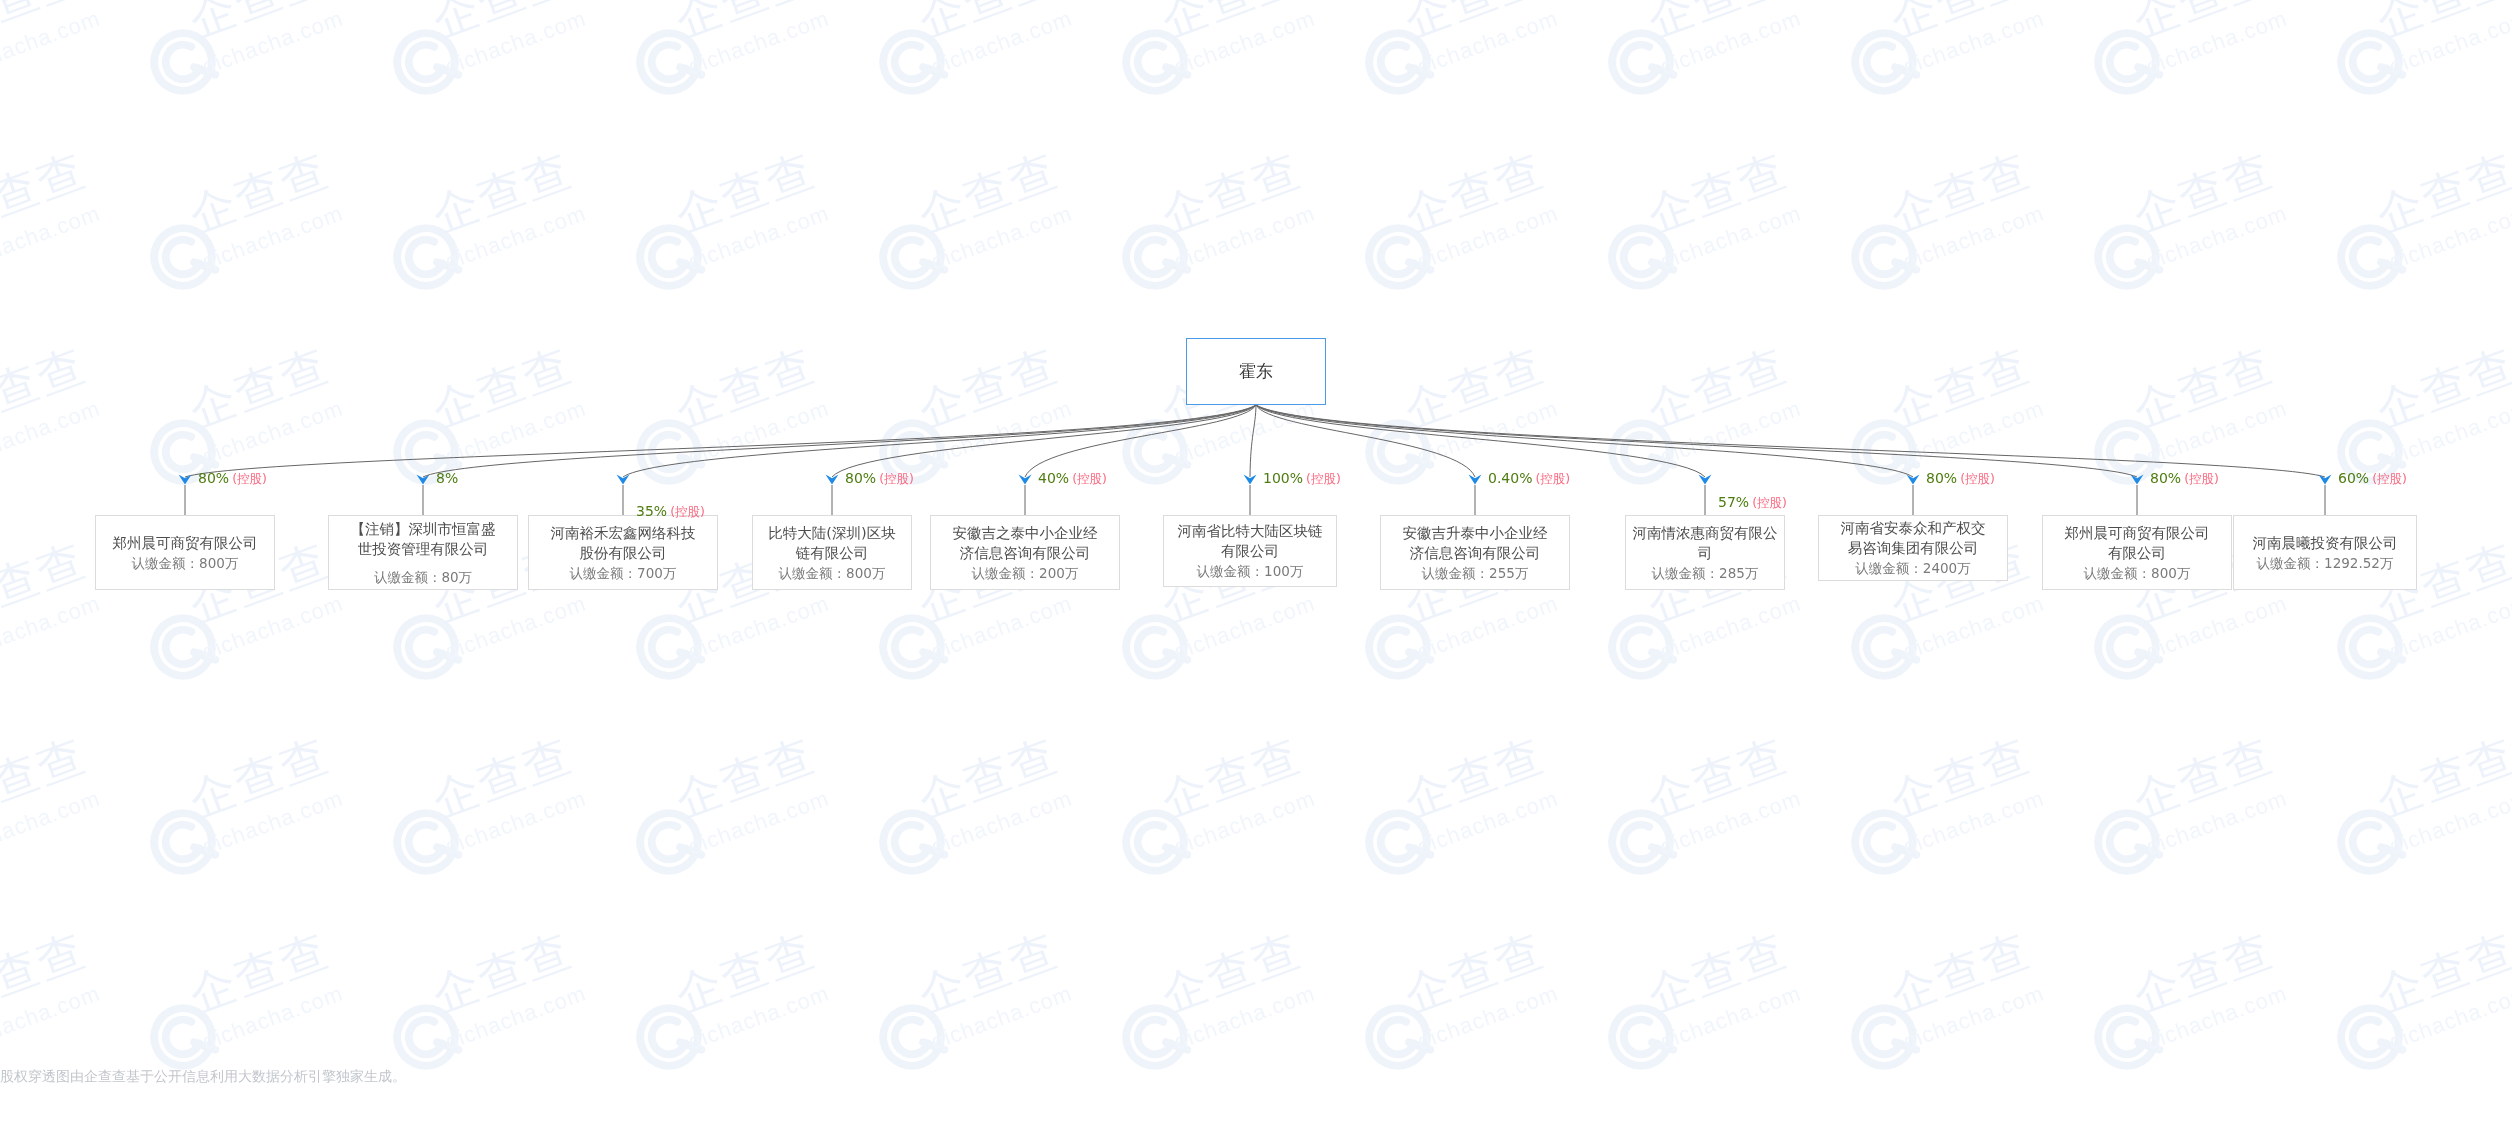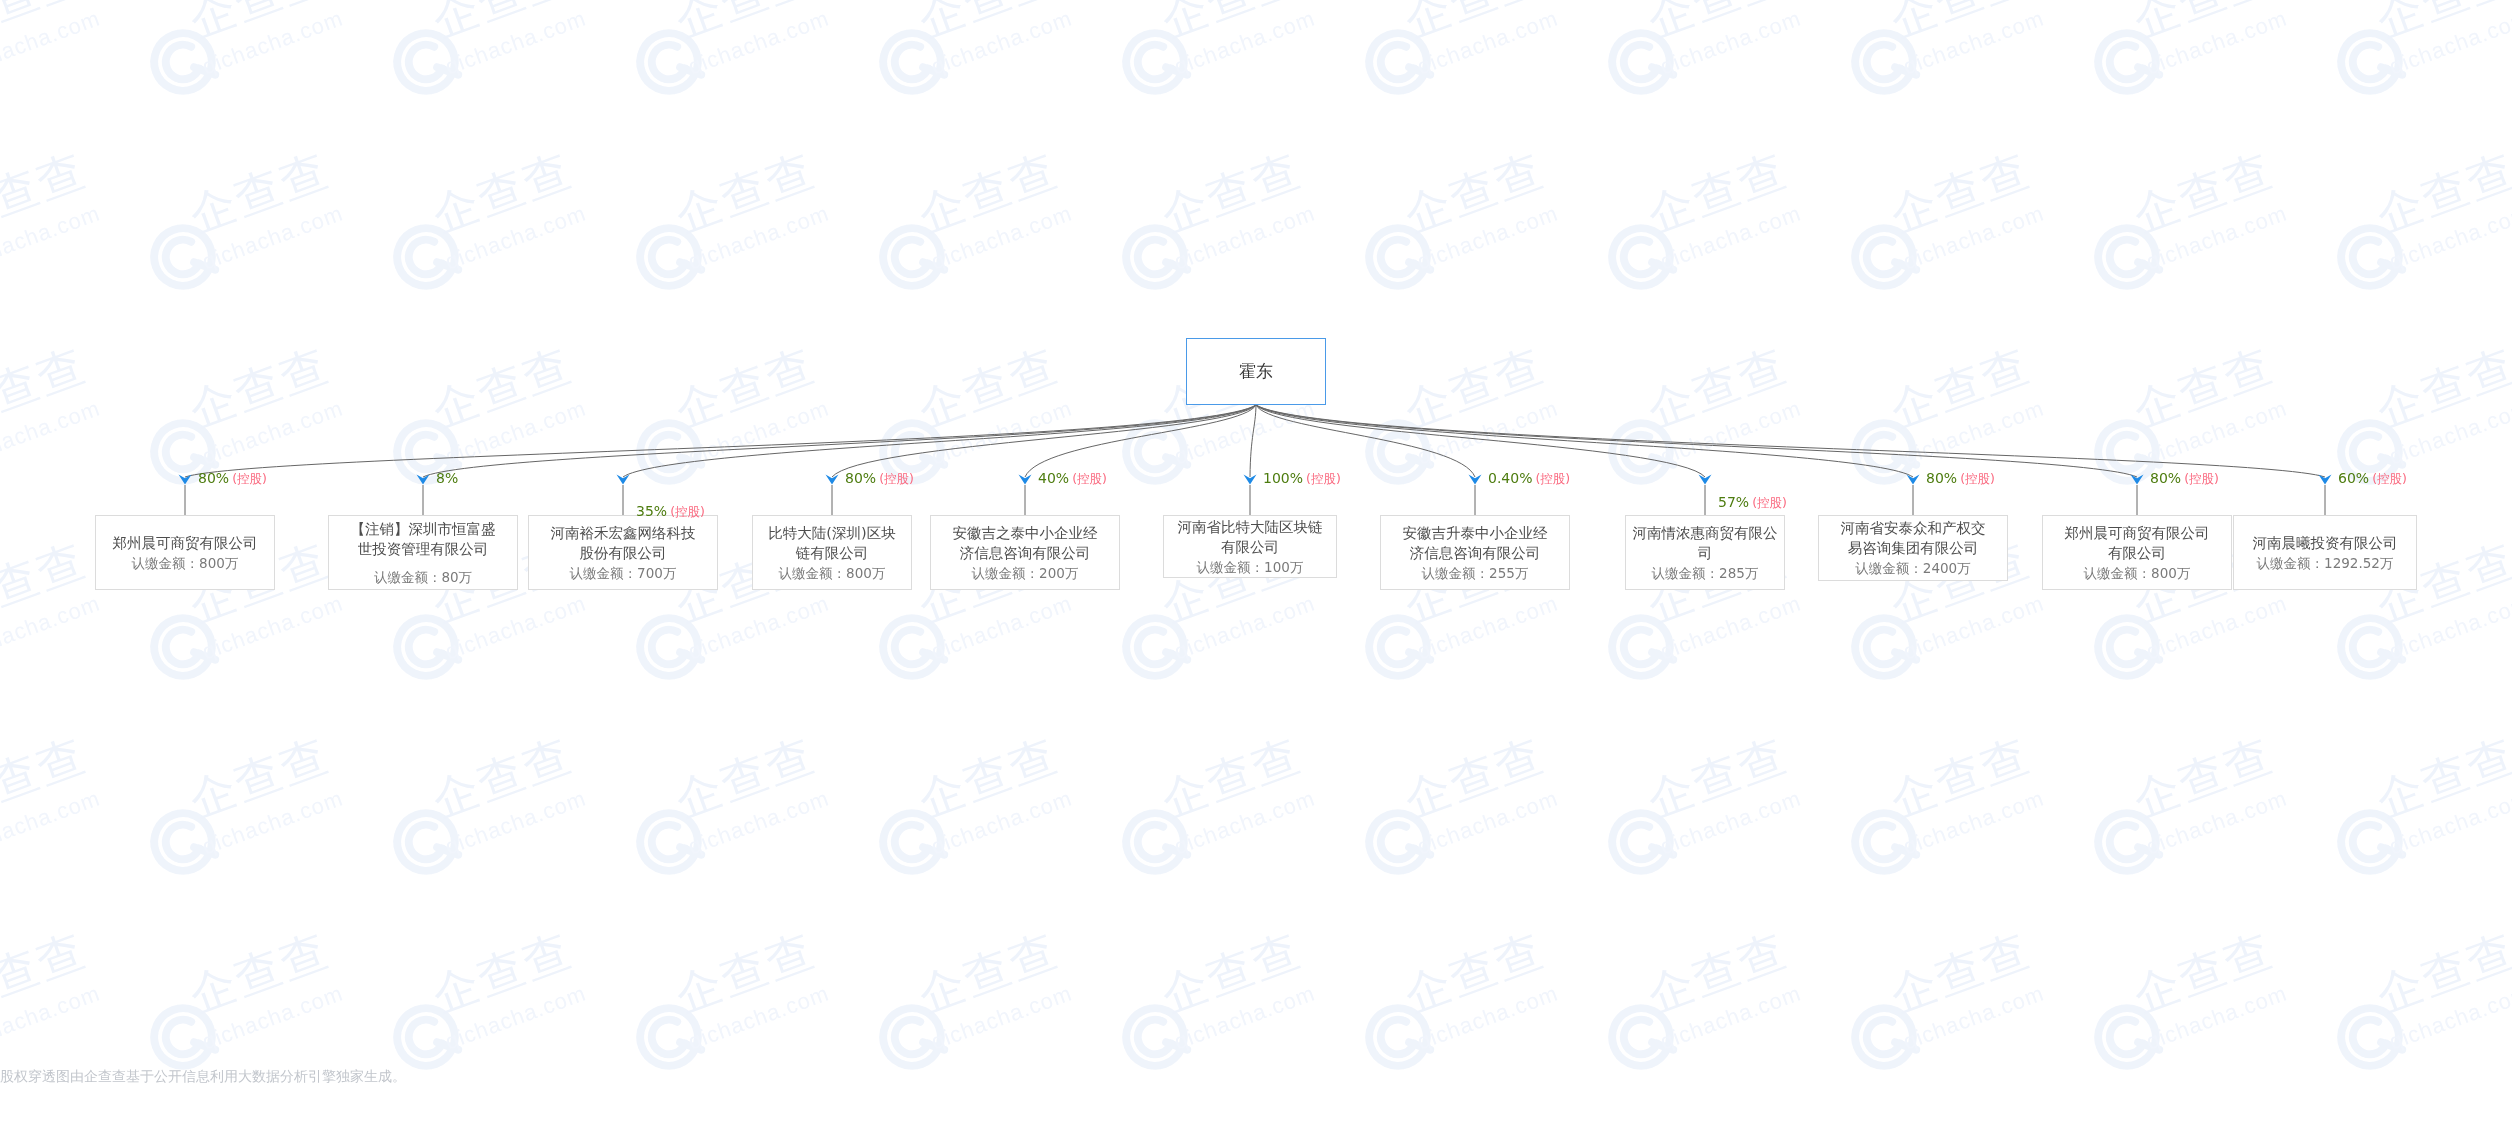--- a/index.html
+++ b/index.html
@@ -790,21 +790,21 @@
     <div class="edge-label" style="left: 1038px; top: 469px;"><span class="pct">40%</span><span class="ctrl">(控股)</span></div>
     <div class="node" style="left: 930px; top: 515px; width: 190px; height: 75px;">
       <div class="node-name">安徽吉之泰中小企业经
 济信息咨询有限公司</div>
       <div class="node-sub">认缴金额：200万</div>
     </div>
     <svg class="arrow" viewBox="0 0 16 16" style="left: 1242px; top: 471px;">
       <path d="M1.5 3.5 L8 13.5 L14.5 3.5 L8 7.2 Z" fill="#1e8ae6"></path>
     </svg>
     <div class="edge-label" style="left: 1263px; top: 469px;"><span class="pct">100%</span><span class="ctrl">(控股)</span></div>
-    <div class="node" style="left: 1163px; top: 515px; width: 174px; height: 63px;">
+    <div class="node" style="left: 1163px; top: 515px; width: 174px; height: 72px;">
       <div class="node-name">河南省比特大陆区块链
 有限公司</div>
       <div class="node-sub">认缴金额：100万</div>
     </div>
     <svg class="arrow" viewBox="0 0 16 16" style="left: 1467px; top: 471px;">
       <path d="M1.5 3.5 L8 13.5 L14.5 3.5 L8 7.2 Z" fill="#1e8ae6"></path>
     </svg>
     <div class="edge-label" style="left: 1488px; top: 469px;"><span class="pct">0.40%</span><span class="ctrl">(控股)</span></div>
     <div class="node" style="left: 1380px; top: 515px; width: 190px; height: 75px;">
       <div class="node-name">安徽吉升泰中小企业经

